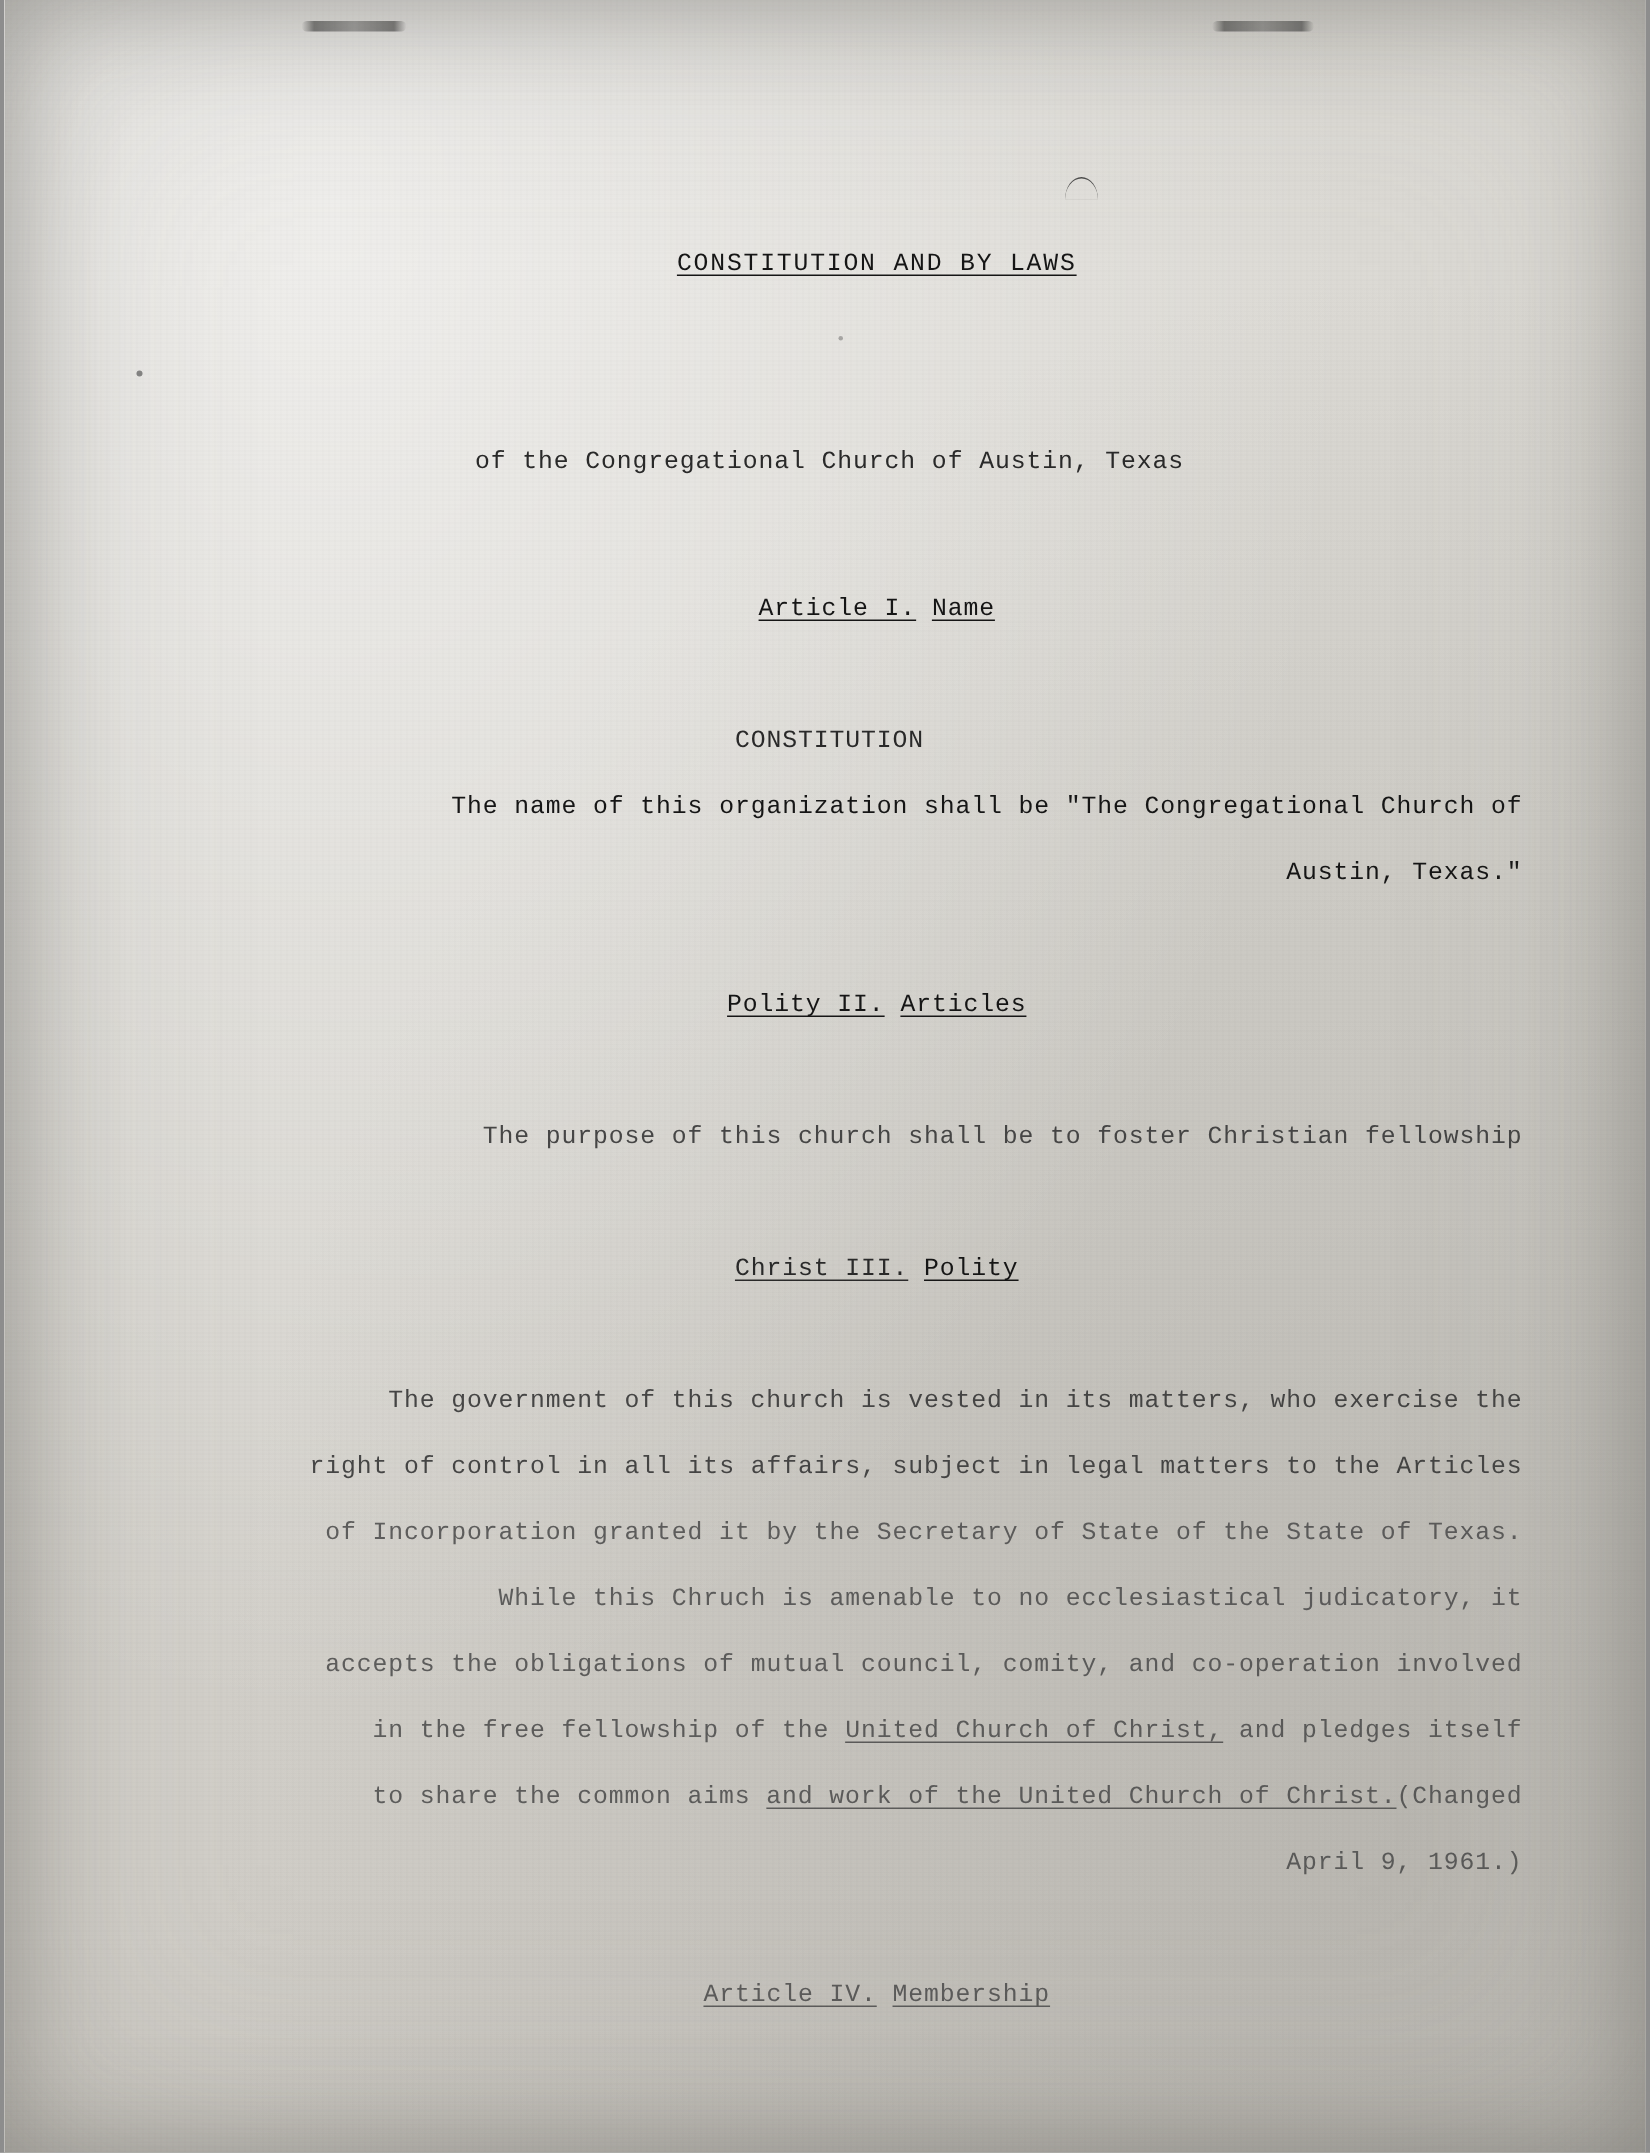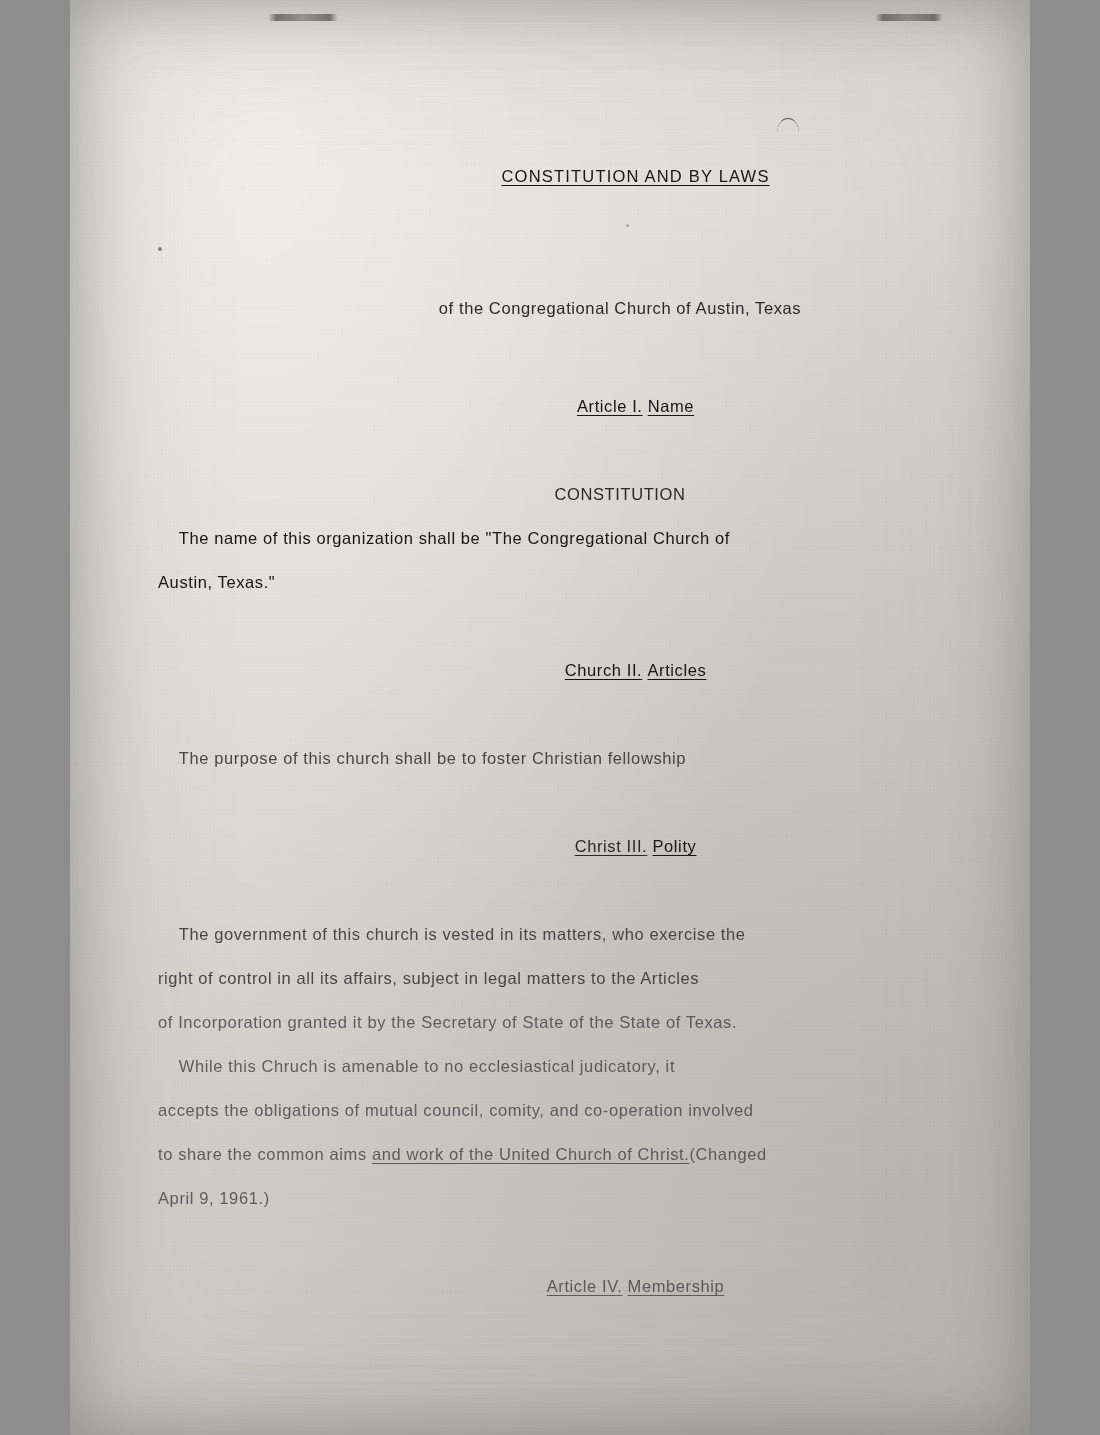--- a/index.html
+++ b/index.html
@@ -2,30 +2,30 @@
 <html><head>
 <meta charset="utf-8">
 <style>
   html, body {
     margin: 0;
     padding: 0;
     background: #8d8d8d;
   }
   .page {
     position: relative;
-    width: 960px;
+    width: 1094px;
     height: 1435px;
     margin: 0 auto;
     background: #d8d6d2;
     background-image:
       radial-gradient(ellipse at 20% 10%, rgba(255,255,255,0.55), rgba(255,255,255,0) 55%),
       radial-gradient(ellipse at 85% 85%, rgba(140,138,132,0.35), rgba(255,255,255,0) 60%),
       linear-gradient(180deg, #dedcd7 0%, #d6d4ce 45%, #cfccc6 100%);
     overflow: hidden;
-    font-family: Liberation Sans, sans-serif;
+    font-family: Liberation Mono, monospace;
     color: #1d1d1d;
   }
   .grain {
     position: absolute;
     inset: 0;
     pointer-events: none;
     opacity: 0.22;
     background-image:
       repeating-linear-gradient(0deg, rgba(0,0,0,0.05) 0px, rgba(0,0,0,0.05) 1px, rgba(255,255,255,0) 1px, rgba(255,255,255,0) 3px),
       repeating-linear-gradient(90deg, rgba(0,0,0,0.04) 0px, rgba(0,0,0,0.04) 1px, rgba(255,255,255,0) 1px, rgba(255,255,255,0) 4px);
@@ -58,20 +58,21 @@
     position: absolute;
     left: 88px;
     top: 110px;
     width: 924px;
   }
   .line {
     font-size: 16.5px;
     letter-spacing: 0.6px;
     line-height: 44px;
     white-space: pre-wrap;
+    text-align: right;
   }
   .center { text-align: center; }
   .t-heading {
     letter-spacing: 1.2px;
   }
   .u { text-decoration: underline; text-underline-offset: 3px; }
   .fade-1 { color: #2a2a2a; }
   .fade-2 { color: #3c3c3c; opacity: 0.93; }
   .fade-3 { color: #4a4a4a; opacity: 0.85; }
   .blk { color: #161616; }
@@ -114,32 +115,33 @@
 
     <div class="line center">
       <span class="u blk">Article I.</span><span>&nbsp;</span><span class="u blk">Name</span>
     </div>
 
     <div class="line center fade-1">CONSTITUTION</div>
     <div class="line blk">    The name of this organization shall be "The Congregational Church of</div>
     <div class="line blk">Austin, Texas."</div>
 
     <div class="line center">
-      <span class="u blk">Church II.</span><span>&nbsp;</span><span class="u blk">Articles</span>
+      <span class="u blk">Polity II.</span><span>&nbsp;</span><span class="u blk">Articles</span>
     </div>
     <div class="line fade-2">    The purpose of this church shall be to foster Christian fellowship</div>
 
     <div class="line center">
       <span class="u fade-1">Christ III.</span><span>&nbsp;</span><span class="u blk">Polity</span>
     </div>
     <div class="line fade-2">    The government of this church is vested in its matters, who exercise the</div>
     <div class="line fade-2">right of control in all its affairs, subject in legal matters to the Articles</div>
     <div class="line fade-3">of Incorporation granted it by the Secretary of State of the State of Texas.</div>
     <div class="line fade-3">    While this Chruch is amenable to no ecclesiastical judicatory, it</div>
     <div class="line fade-3">accepts the obligations of mutual council, comity, and co-operation involved</div>
+    <div class="line fade-3">in the free fellowship of the <span class="u">United Church of Christ,</span> and pledges itself</div>
     <div class="line fade-3">to share the common aims <span class="u">and work of the United Church of Christ.</span>(Changed</div>
     <div class="line fade-3">April 9, 1961.)</div>
 
     <div class="line center">
       <span class="u fade-3">Article IV.</span><span>&nbsp;</span><span class="u fade-3">Membership</span>
     </div>
 
   </div>
 
   <div class="grain"></div>

